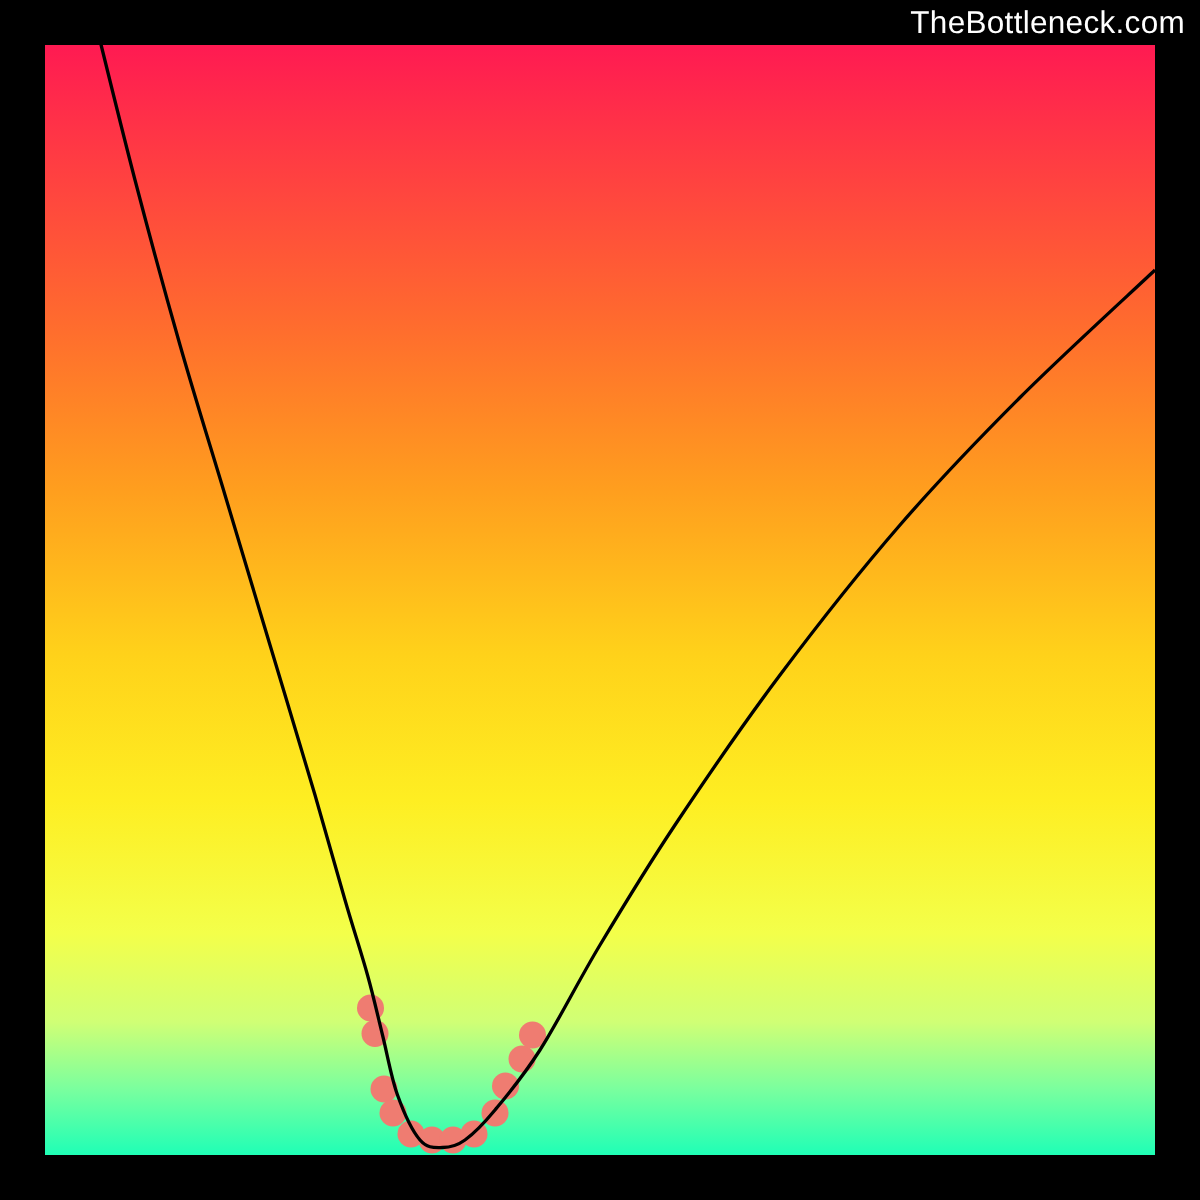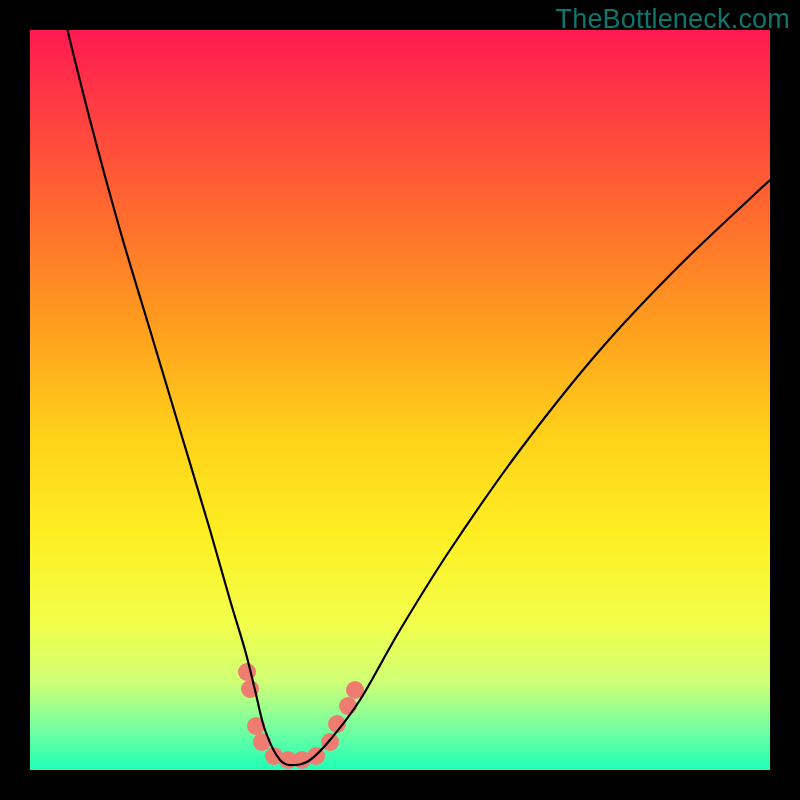--- a/index.html
+++ b/index.html
@@ -37,22 +37,22 @@
       #f3ff4a 80%,
       #d0ff75 88%,
       #7bff9e 94%,
       #1fffb6 100%
     );
   }
   .watermark {
     position: absolute;
     top: 4px;
     right: 10px;
-    color: #0f766e;
-    font-size: 27px;
+    color: #ffffff;
+    font-size: 21px;
     font-weight: 500;
     letter-spacing: 0.2px;
     user-select: none;
   }
   svg.curve {
     position: absolute;
     left: 0;
     top: 0;
     width: 740px;
     height: 740px;

